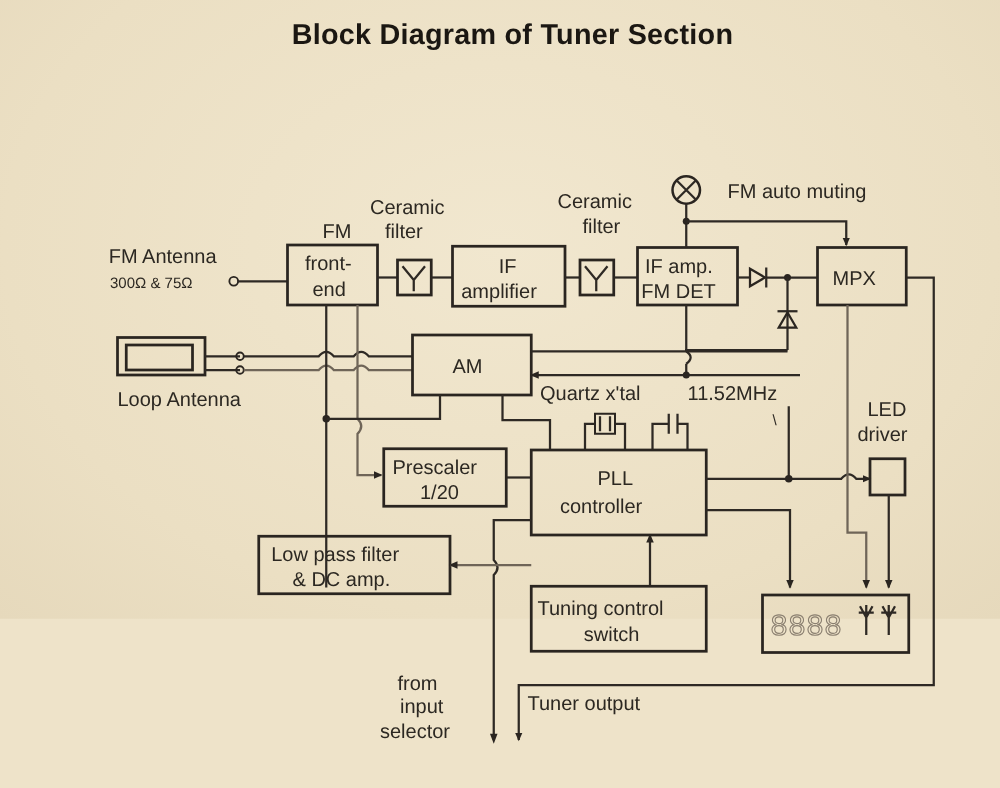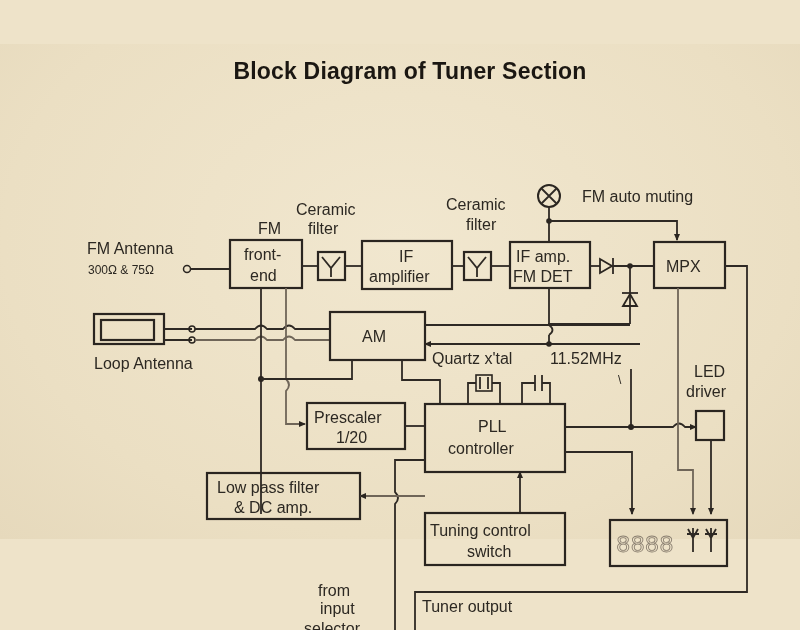--- a/index.html
+++ b/index.html
@@ -5,21 +5,20 @@
   html, body { margin: 0; padding: 0; }
   body {
     width: 800px; height: 630px; overflow: hidden;
     background: #eee3c9;
     font-family: "Liberation Sans", sans-serif;
     position: relative;
   }
   #page {
     position: absolute; left: 0; top: 0; width: 800px; height: 495px;
     background: radial-gradient(ellipse at 50% 40%, #f1e7cf 0%, #ebdfc3 70%, #e6d9bc 100%);
-    margin-top: 44px;
   }
   .title {
     position: absolute; left: 0; top: 14px; width: 820px; text-align: center;
     font-family: "Liberation Sans", sans-serif; font-weight: bold;
     font-size: 23px; color: #1b1712; letter-spacing: 0.2px;
   }
   svg#diagram { position: absolute; left: 0; top: 0; }
   .blk { fill: none; stroke: #2a2520; stroke-width: 2.2; }
   .w { fill: none; stroke: #2e2924; stroke-width: 1.8; }
   .wg { fill: none; stroke: #6f6558; stroke-width: 1.8; }

